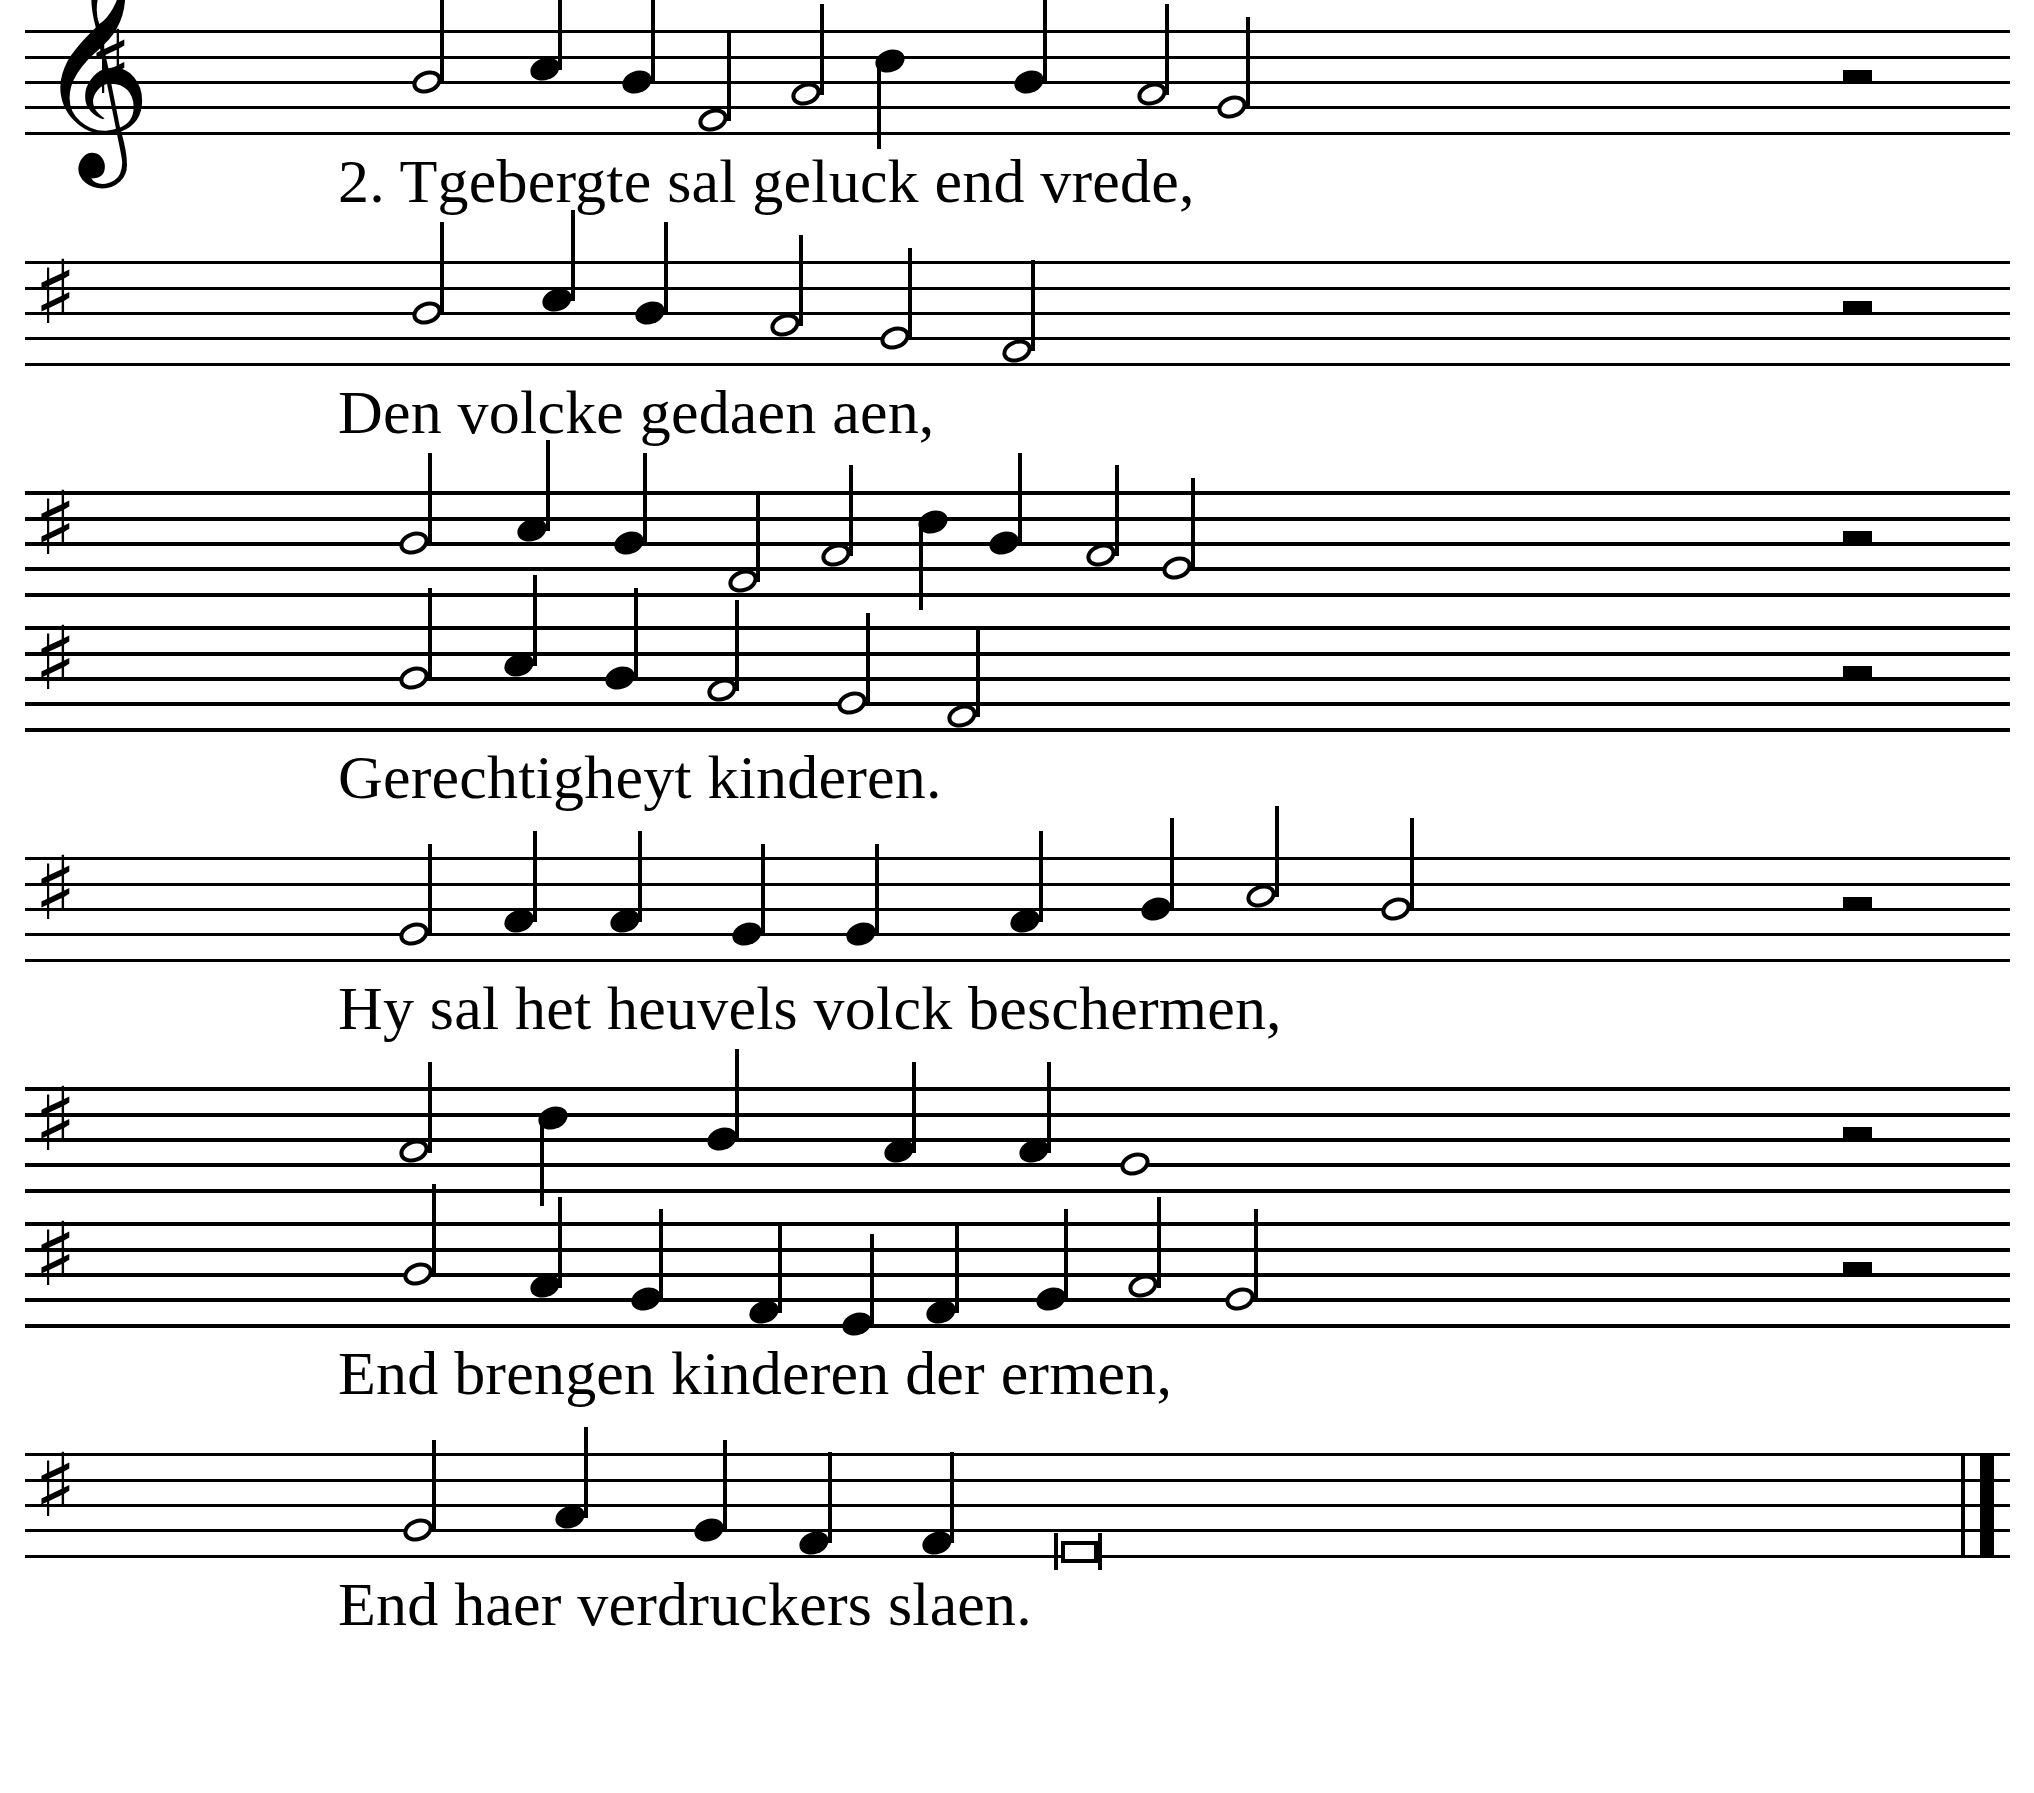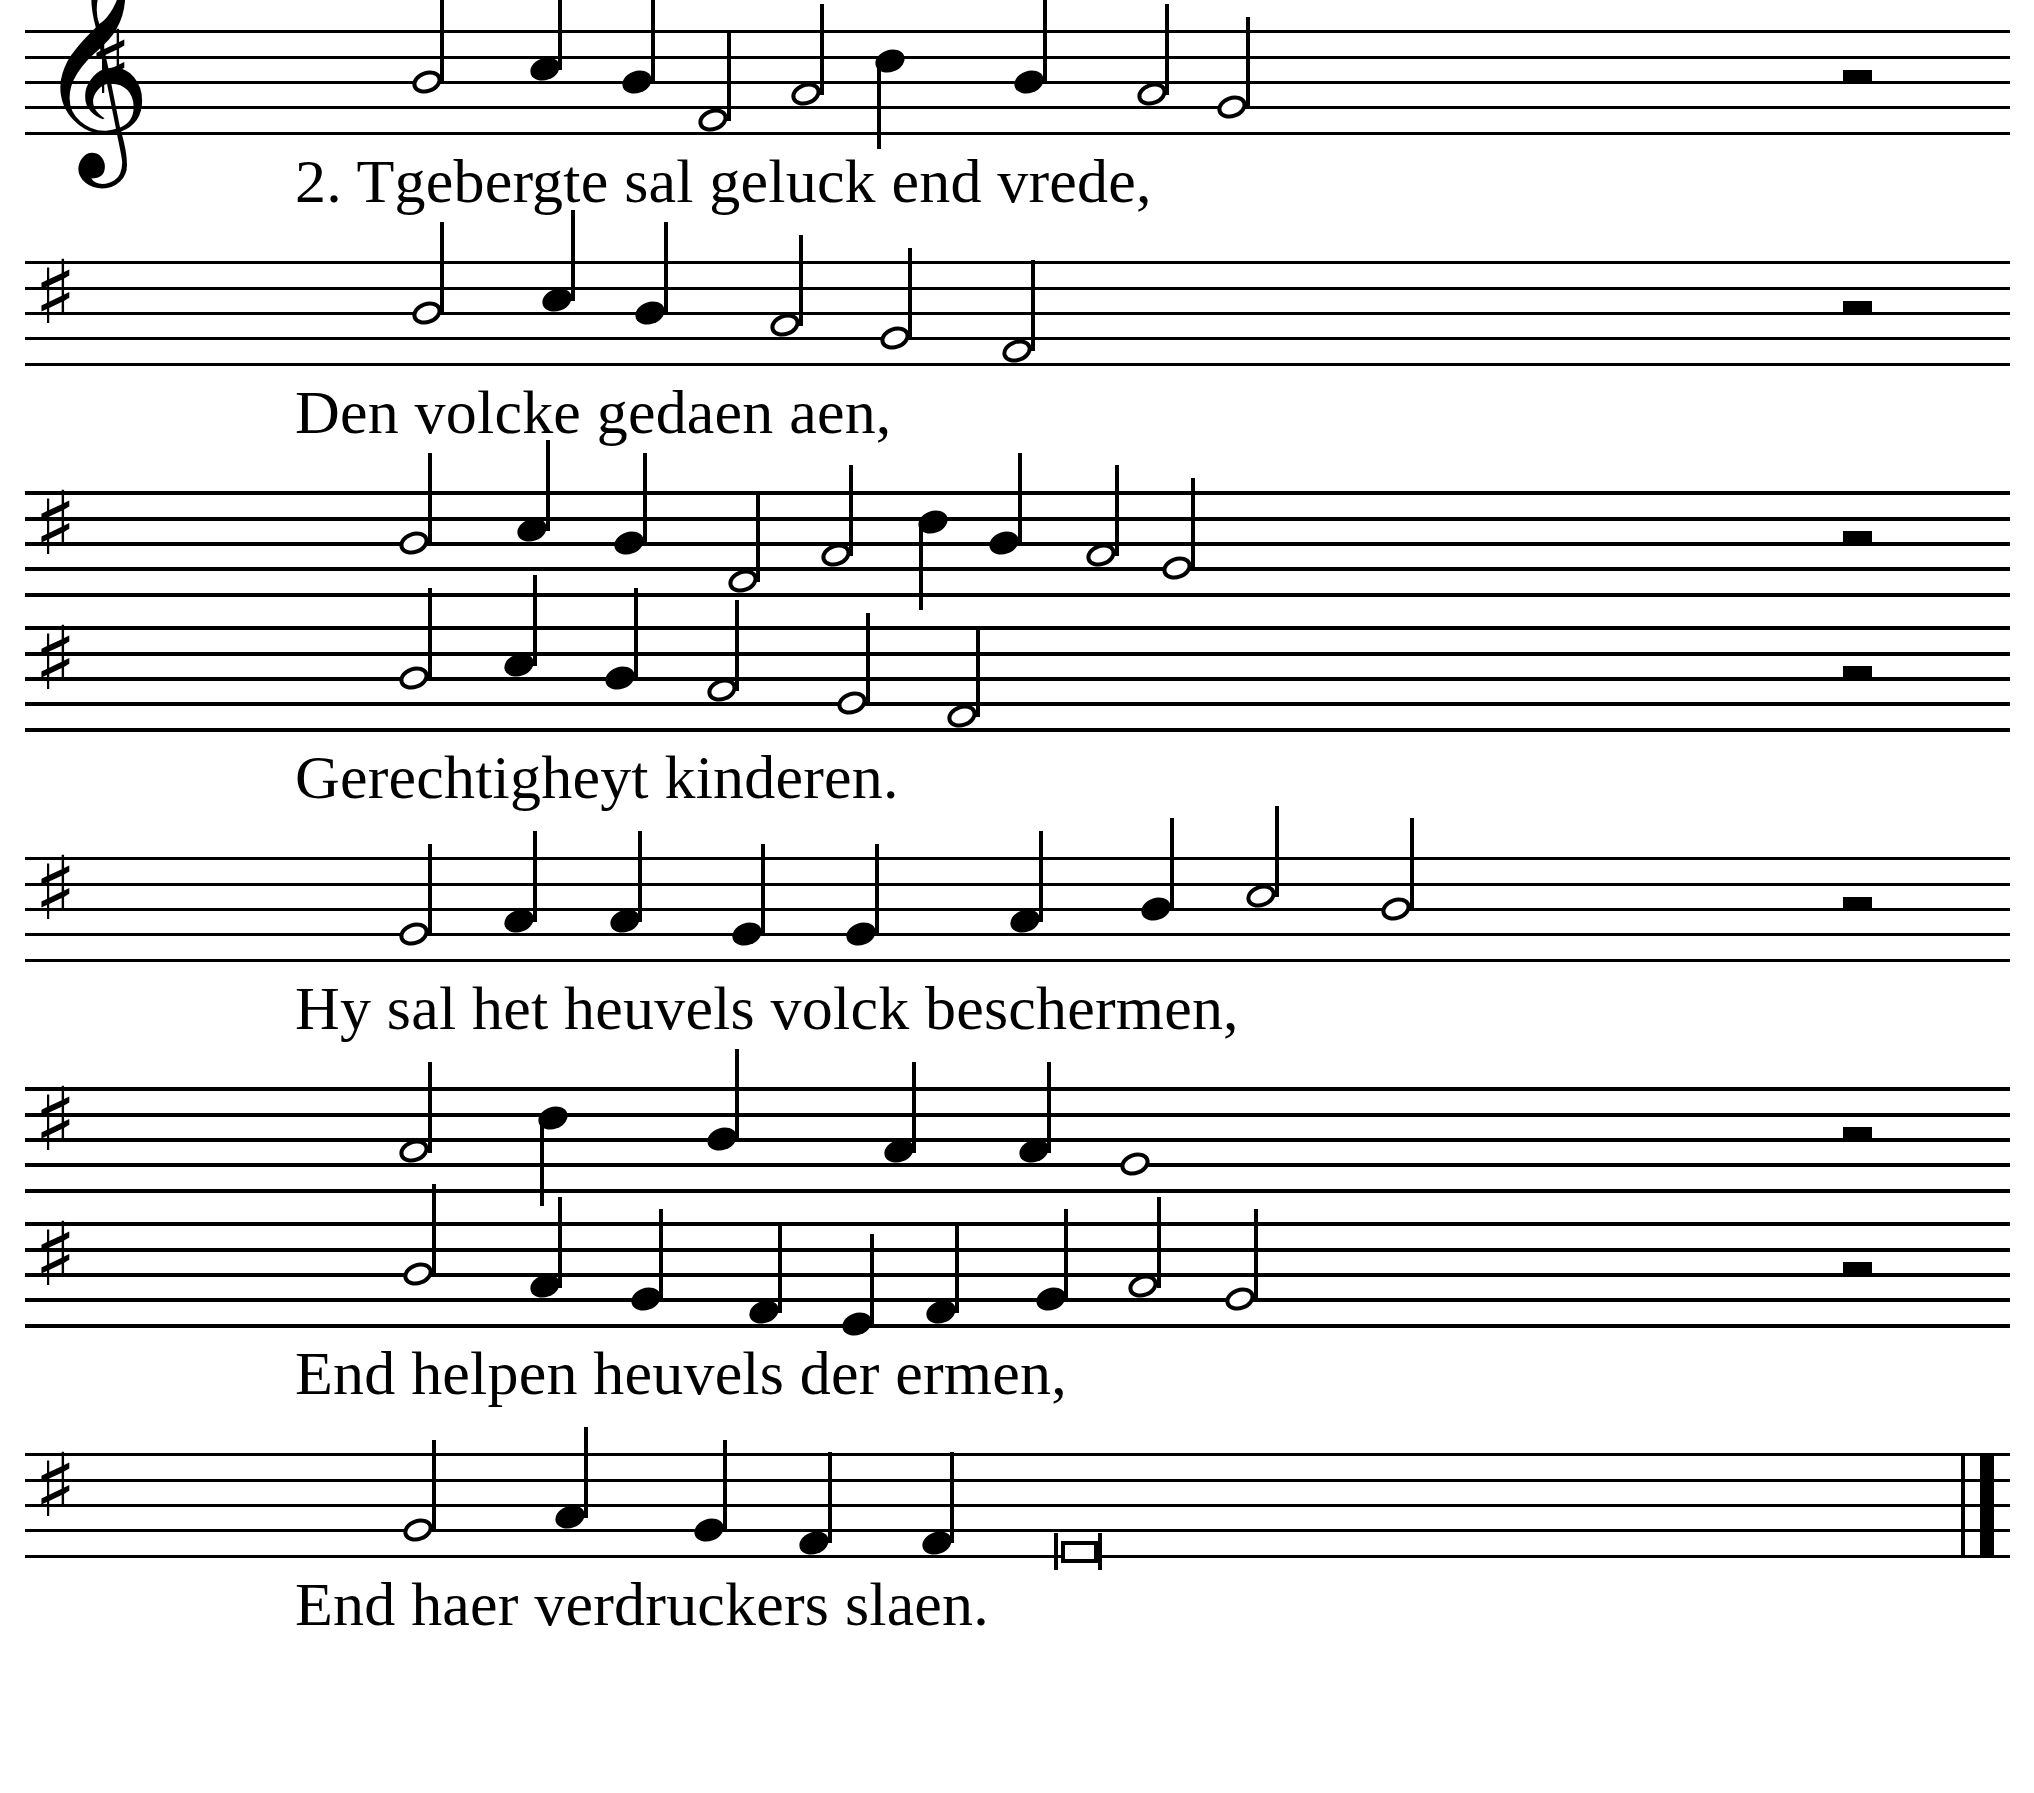--- a/index.html
+++ b/index.html
@@ -115,20 +115,21 @@
   }
   
   .lyric {
     font-size: 62px;
     line-height: 1.0;
     padding-left: 295px;
     margin-top: 15px;
     margin-bottom: 18.6px;
     white-space: nowrap;
     letter-spacing: 0.2px;
+    margin-left: 43px;
   }
   .lyric.first { padding-left: 295px; }
 </style>
 </head>
 <body>
 
 <div class="sheet">
 
   <div class="system">
     <div class="staff">
@@ -385,21 +386,21 @@
       <div class="note filled" style="left:1036px; top:96px;"></div>
 
       <div class="stem" style="left:1157px; top:4.2px; height:91px;"></div>
       <div class="note open" style="left:1128px; top:83px;"></div>
 
       <div class="stem" style="left:1254px; top:17px; height:91px;"></div>
       <div class="note open" style="left:1225px; top:96px;"></div>
 
       <div class="rest" style="left:1843px; top:70px;"></div>
     </div>
-    <div class="lyric">End helpen heuvels der ermen,</div>
+    <div class="lyric">End brengen kinderen der ermen,</div>
   </div>
 
   <div class="system">
     <div class="staff">
       <div class="line l0"></div>
       <div class="line l1"></div>
       <div class="line l2"></div>
       <div class="line l3"></div>
       <div class="line l4"></div>
 

